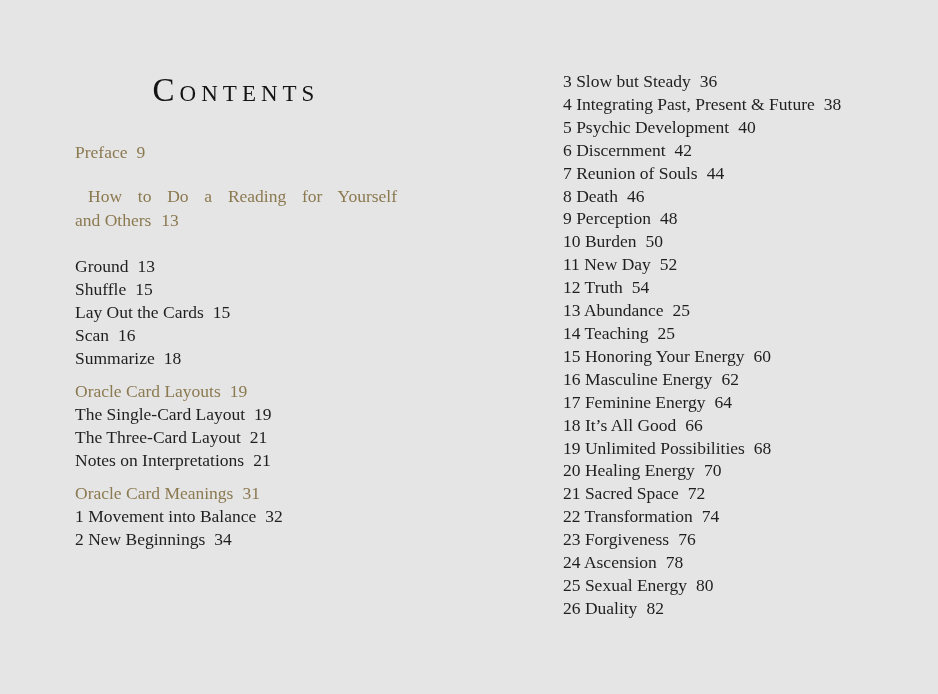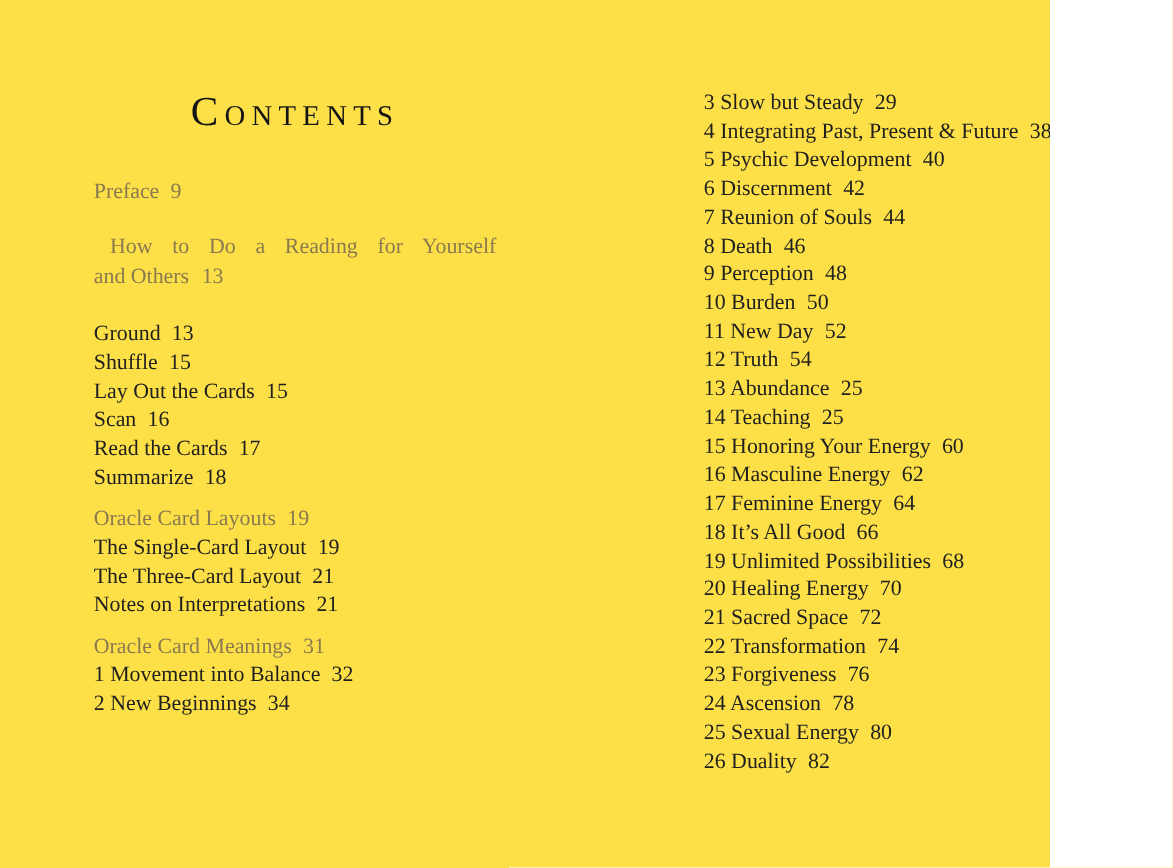--- a/index.html
+++ b/index.html
@@ -1,20 +1,20 @@
 <!DOCTYPE html>
 <html><head>
 <meta charset="utf-8">
 <style>
   html, body { margin: 0; padding: 0; background: #ffffff; }
   .page {
     position: relative;
-    width: 840px;
+    width: 938px;
     height: 694px;
-    background: #fde047;
+    background: #e5e5e5;
     font-family: "Liberation Serif", serif;
     color: #1f1f1f;
     overflow: hidden;
   }
   .left-col {
     position: absolute;
     left: 75px;
     top: 0;
     width: 322px;
   }
@@ -97,23 +97,20 @@
         </li>
 
         <li>
           <span>Lay Out the Cards</span><span class="pg">15</span>
         </li>
 
         <li>
           <span>Scan</span><span class="pg">16</span>
         </li>
 
-        <li>
-          <span>Read the Cards</span><span class="pg">17</span>
-        </li>
 
         <li>
           <span>Summarize</span><span class="pg">18</span>
         </li>
       </ul>
 
     <div class="line gold section-heading">
       <span>Oracle Card Layouts</span><span class="pg">19</span>
     </div>
 
@@ -147,21 +144,21 @@
           <span>2 New Beginnings</span><span class="pg">34</span>
         </li>
       </ul>
 
   </div>
 
   <div class="right-col">
     <ul class="toc-list">
 
         <li>
-          <span>3 Slow but Steady</span><span class="pg">29</span>
+          <span>3 Slow but Steady</span><span class="pg">36</span>
         </li>
 
         <li>
           <span>4 Integrating Past, Present &amp; Future</span><span class="pg">38</span>
         </li>
 
         <li>
           <span>5 Psychic Development</span><span class="pg">40</span>
         </li>
 

